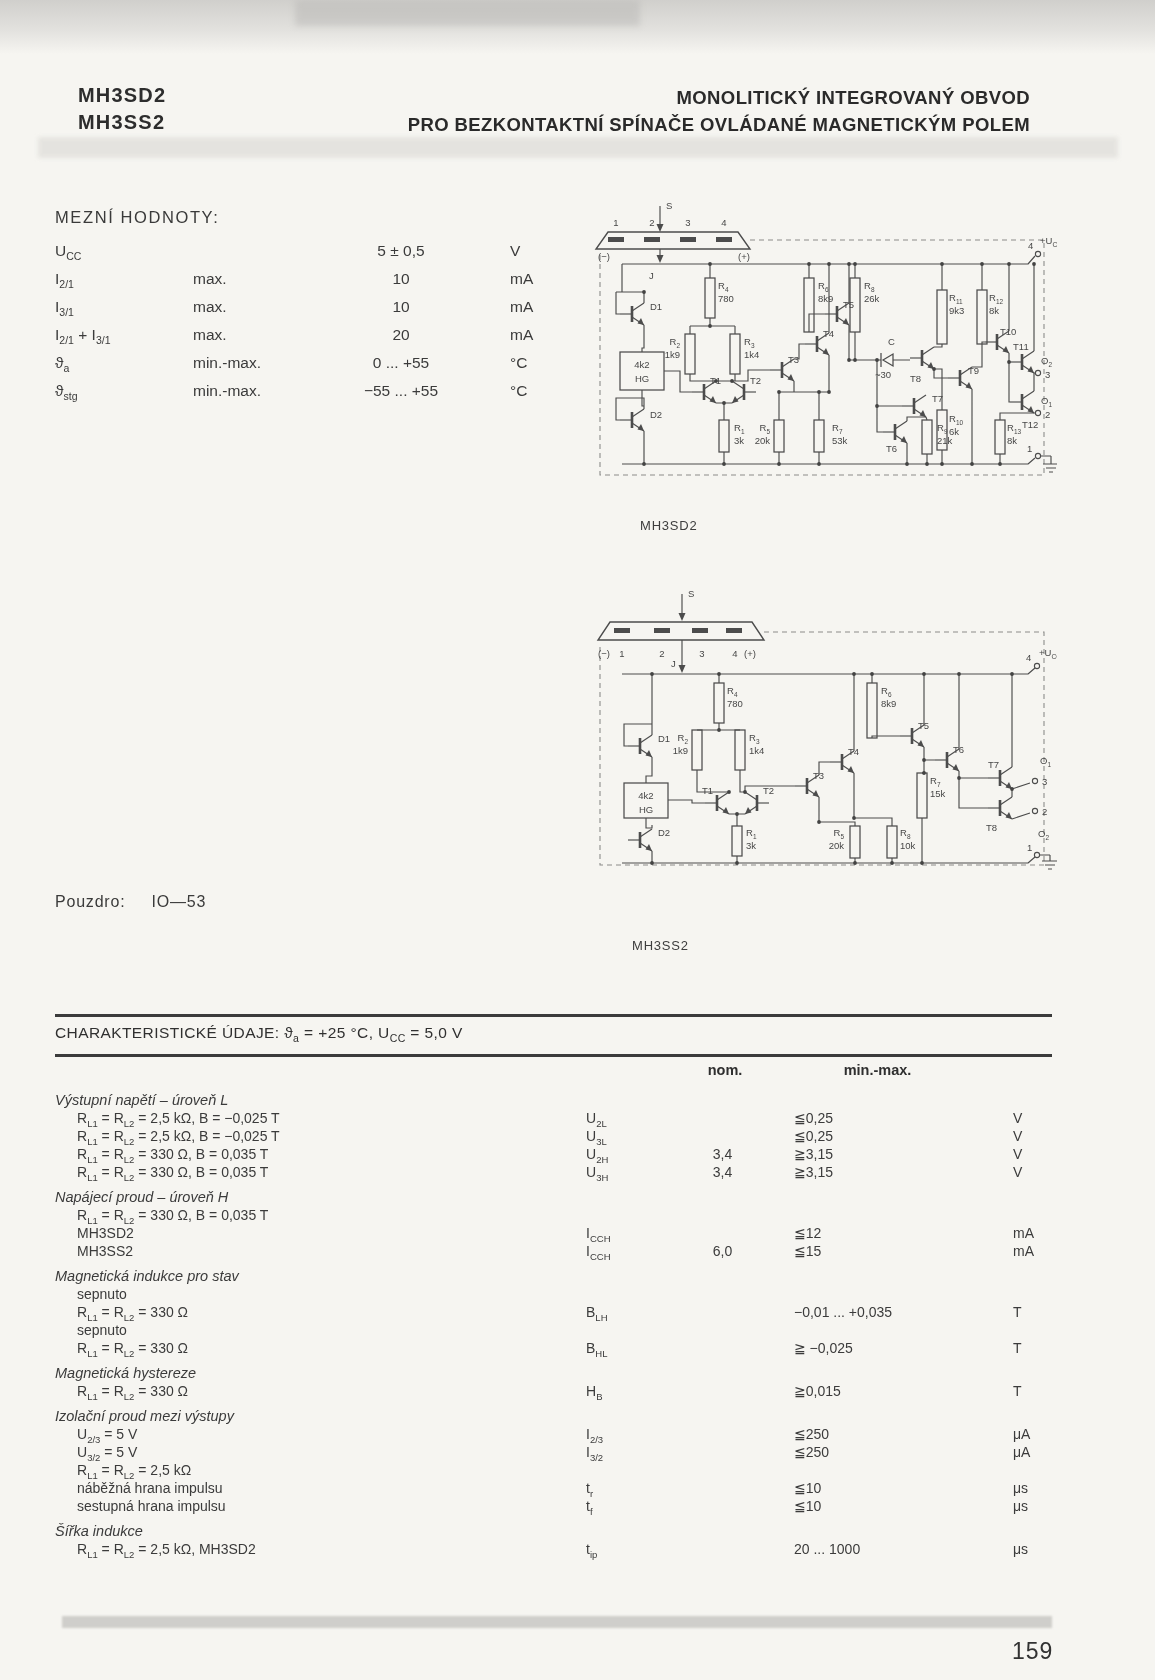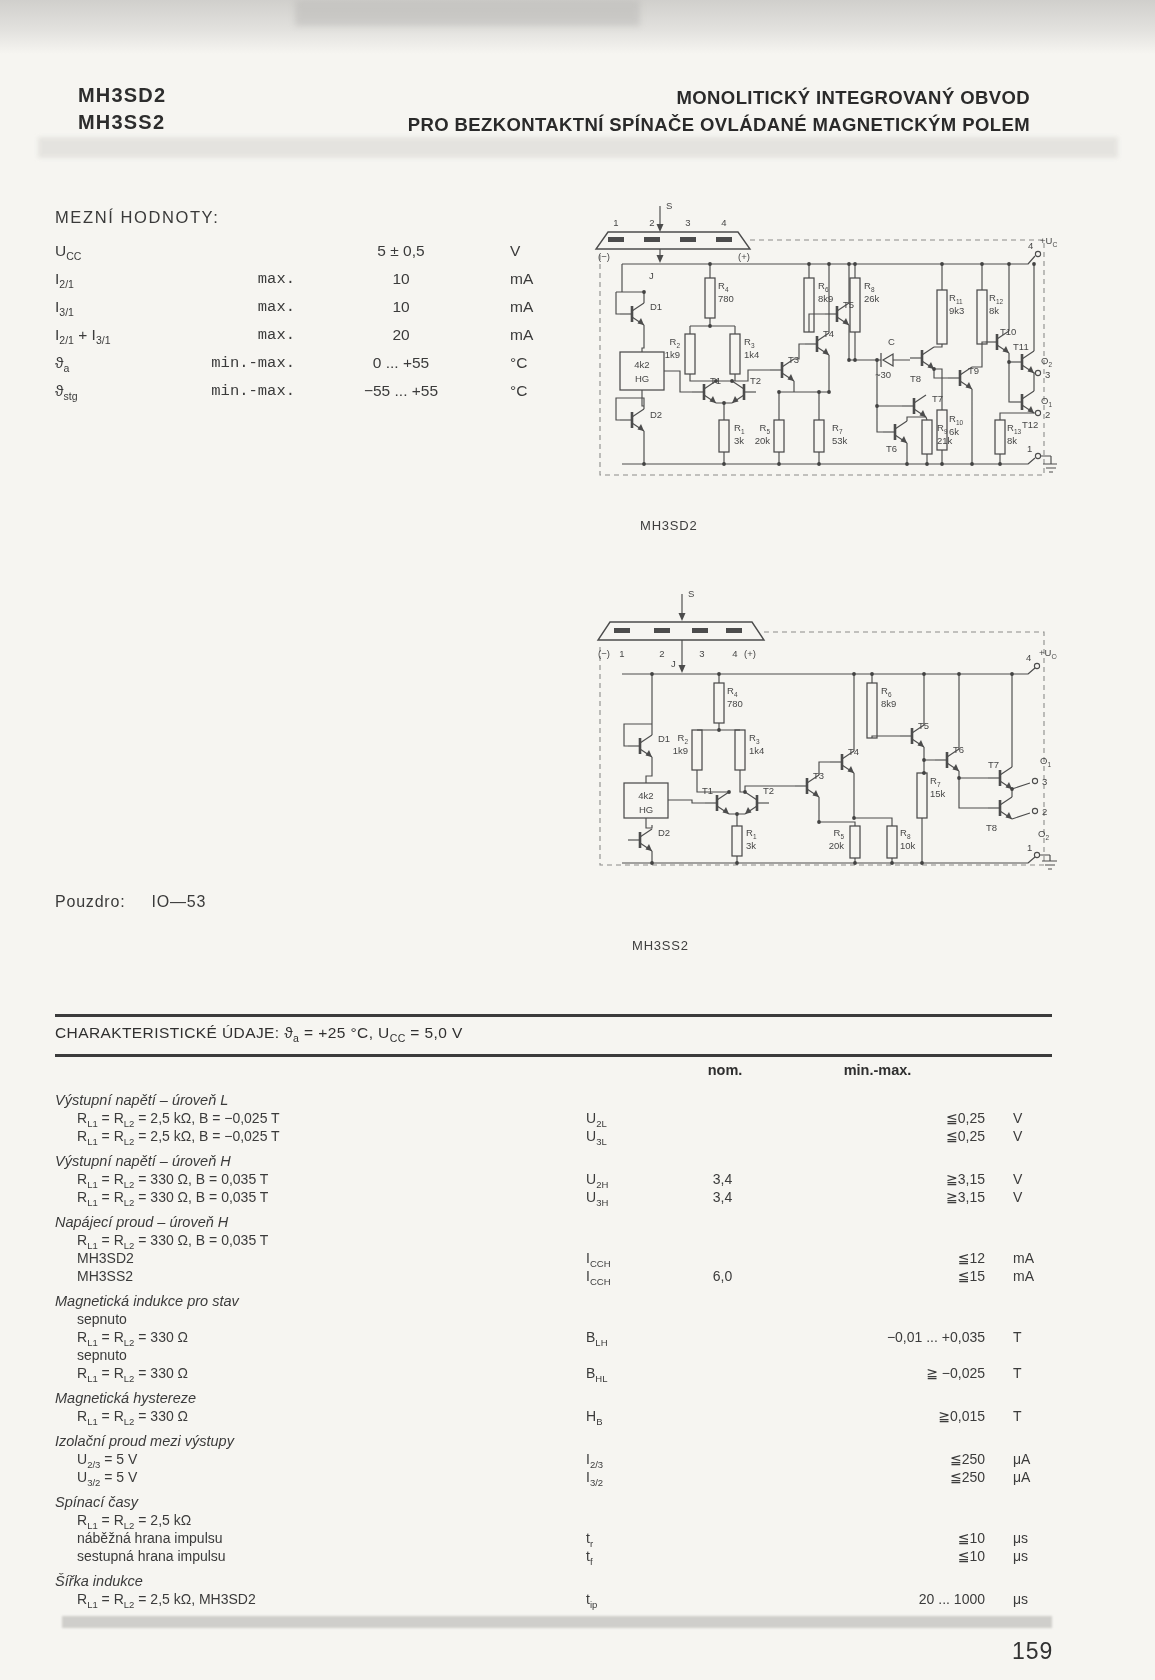--- a/index.html
+++ b/index.html
@@ -11,39 +11,39 @@
   .band-header{position:absolute;left:38px;top:137px;width:1080px;height:21px;background:#e2e1dd;opacity:.85;filter:blur(2px);}
   .band-bottom{position:absolute;left:62px;top:1616px;width:990px;height:12px;background:#cfcecb;filter:blur(1px);}
   .partnos{position:absolute;left:78px;top:82px;font-weight:bold;font-size:20px;
        letter-spacing:1.2px;color:#2d2d2d;line-height:27px;}
   .title-block{position:absolute;left:330px;top:84px;width:700px;text-align:right;
        font-weight:bold;font-size:18.5px;color:#2a2a2a;line-height:27px;letter-spacing:.4px;}
   .limits-heading{position:absolute;left:55px;top:208px;font-size:16.5px;letter-spacing:1.6px;color:#3a3a3a;}
   #limits-rows{position:absolute;left:55px;top:242px;width:570px;font-size:15.5px;color:#3b3b3b;}
   .lrow{position:relative;height:28px;}
   .lp{position:absolute;left:0;white-space:nowrap;}
-  .lc{position:absolute;left:130px;width:110px;text-align:right;font-family:Liberation Mono, monospace;}
+  .lc{position:absolute;left:138px;width:110px;text-align:left;}
   .lv{position:absolute;left:256px;width:180px;text-align:center;}
   .lu{position:absolute;left:455px;}
   .pouzdro{position:absolute;left:55px;top:893px;font-size:16px;letter-spacing:.8px;color:#3b3b3b;}
   .pouzdro .val{margin-left:26px;}
   .cap{position:absolute;font-size:13px;color:#3e3e3e;letter-spacing:.8px;font-weight:500;}
   .rule{position:absolute;left:55px;width:997px;height:3px;background:#3b3b3b;}
   .char-title{position:absolute;left:55px;top:1024px;font-size:15.5px;color:#303030;letter-spacing:.4px;}
   .char-colhead{position:absolute;top:1062px;font-weight:bold;font-size:14.5px;color:#2f2f2f;}
   #ch-nom{left:680px;width:90px;text-align:center;}
   #ch-mm{left:790px;width:175px;text-align:center;}
   #char-rows{position:absolute;left:55px;top:1084px;width:1000px;font-size:14px;color:#3b3b3b;}
   .crow{position:relative;height:18px;line-height:18px;white-space:nowrap;}
   .crow.hd{margin-top:7px;font-size:14.5px;font-style:italic;}
   .cd{position:absolute;left:0;}
   .cd.ind{left:22px;}
   .cs{position:absolute;left:531px;}
   .cn{position:absolute;left:625px;width:85px;text-align:center;}
-  .cm{position:absolute;left:715px;width:215px;text-align:right;}
+  .cm{position:absolute;left:739px;width:215px;text-align:left;}
   .cu{position:absolute;left:958px;}
   .pageno{position:absolute;left:1012px;top:1638px;font-size:23px;color:#323232;letter-spacing:1px;}
   sub{font-size:68%;}
   svg{position:absolute;}
   svg text{font-family:"Liberation Sans",sans-serif;fill:#474747;font-size:9.5px;}
   .wire{stroke:#4c4c4c;stroke-width:1.15;fill:none;}
   .comp{stroke:#4c4c4c;stroke-width:1.25;fill:none;}
   .dash{stroke:#8c8c8a;stroke-width:1.1;fill:none;stroke-dasharray:5 4;}
   .pkg{fill:#f6f5f1;stroke:#4c4c4c;stroke-width:1.4;}
   .slot{fill:#4c4c4c;}
@@ -530,23 +530,20 @@
       <span class="cs">U<sub>2L</sub></span>
       <span class="cm">≦0,25</span>
       <span class="cu">V</span>
     </div>
     <div class="crow">
       <span class="cd ind">R<sub>L1</sub> = R<sub>L2</sub> = 2,5 kΩ, B = −0,025 T</span>
       <span class="cs">U<sub>3L</sub></span>
       <span class="cm">≦0,25</span>
       <span class="cu">V</span>
     </div>
-    <div class="crow hd" style="margin-top: 7px;">
-      <span class="cd">Výstupní napětí – úroveň H</span>
-    </div>
     <div class="crow">
       <span class="cd ind">R<sub>L1</sub> = R<sub>L2</sub> = 330 Ω, B = 0,035 T</span>
       <span class="cs">U<sub>2H</sub></span>
       <span class="cn">3,4</span>
       <span class="cm">≧3,15</span>
       <span class="cu">V</span>
     </div>
     <div class="crow">
       <span class="cd ind">R<sub>L1</sub> = R<sub>L2</sub> = 330 Ω, B = 0,035 T</span>
       <span class="cs">U<sub>3H</sub></span>
@@ -611,23 +608,20 @@
       <span class="cs">I<sub>2/3</sub></span>
       <span class="cm">≦250</span>
       <span class="cu">μA</span>
     </div>
     <div class="crow">
       <span class="cd ind">U<sub>3/2</sub> = 5 V</span>
       <span class="cs">I<sub>3/2</sub></span>
       <span class="cm">≦250</span>
       <span class="cu">μA</span>
     </div>
-    <div class="crow hd" style="margin-top: 7px;">
-      <span class="cd">Spínací časy</span>
-    </div>
     <div class="crow">
       <span class="cd ind">R<sub>L1</sub> = R<sub>L2</sub> = 2,5 kΩ</span>
     </div>
     <div class="crow">
       <span class="cd ind">náběžná hrana impulsu</span>
       <span class="cs">t<sub>r</sub></span>
       <span class="cm">≦10</span>
       <span class="cu">μs</span>
     </div>
     <div class="crow">

